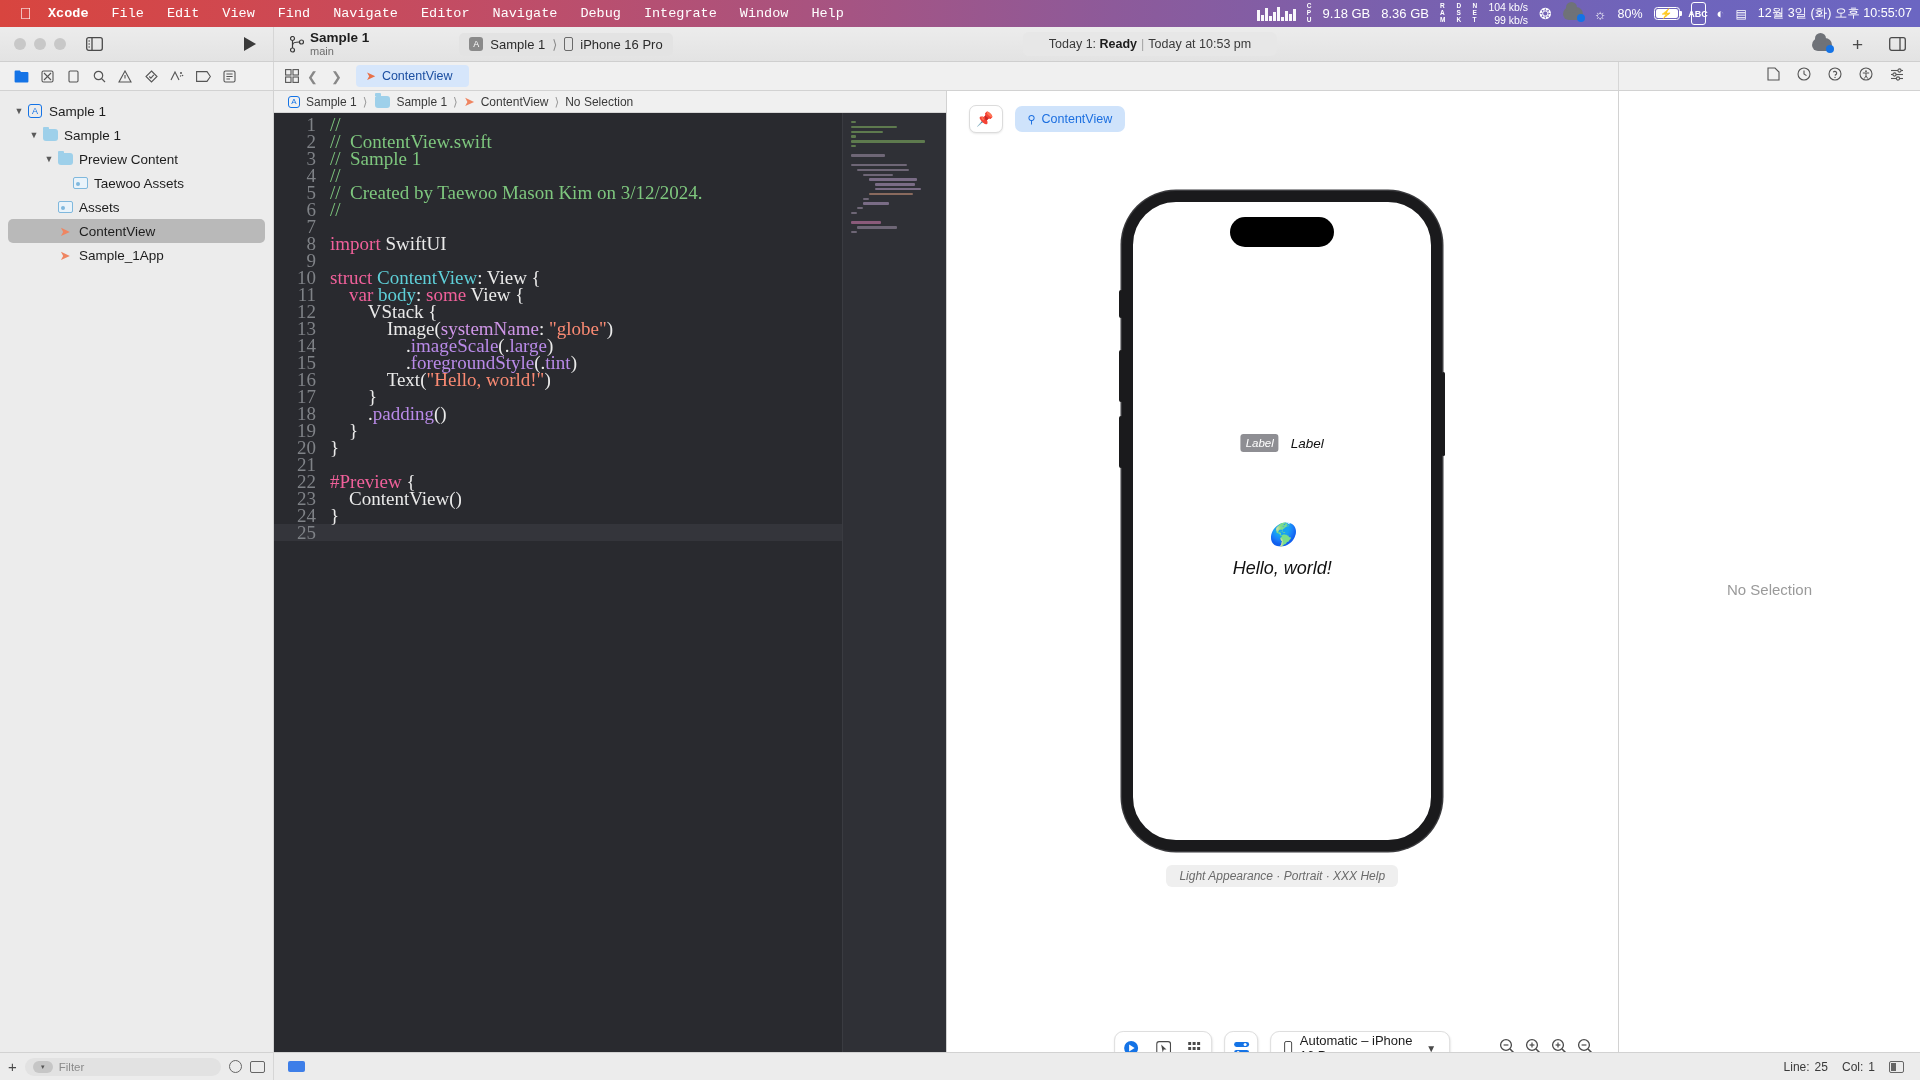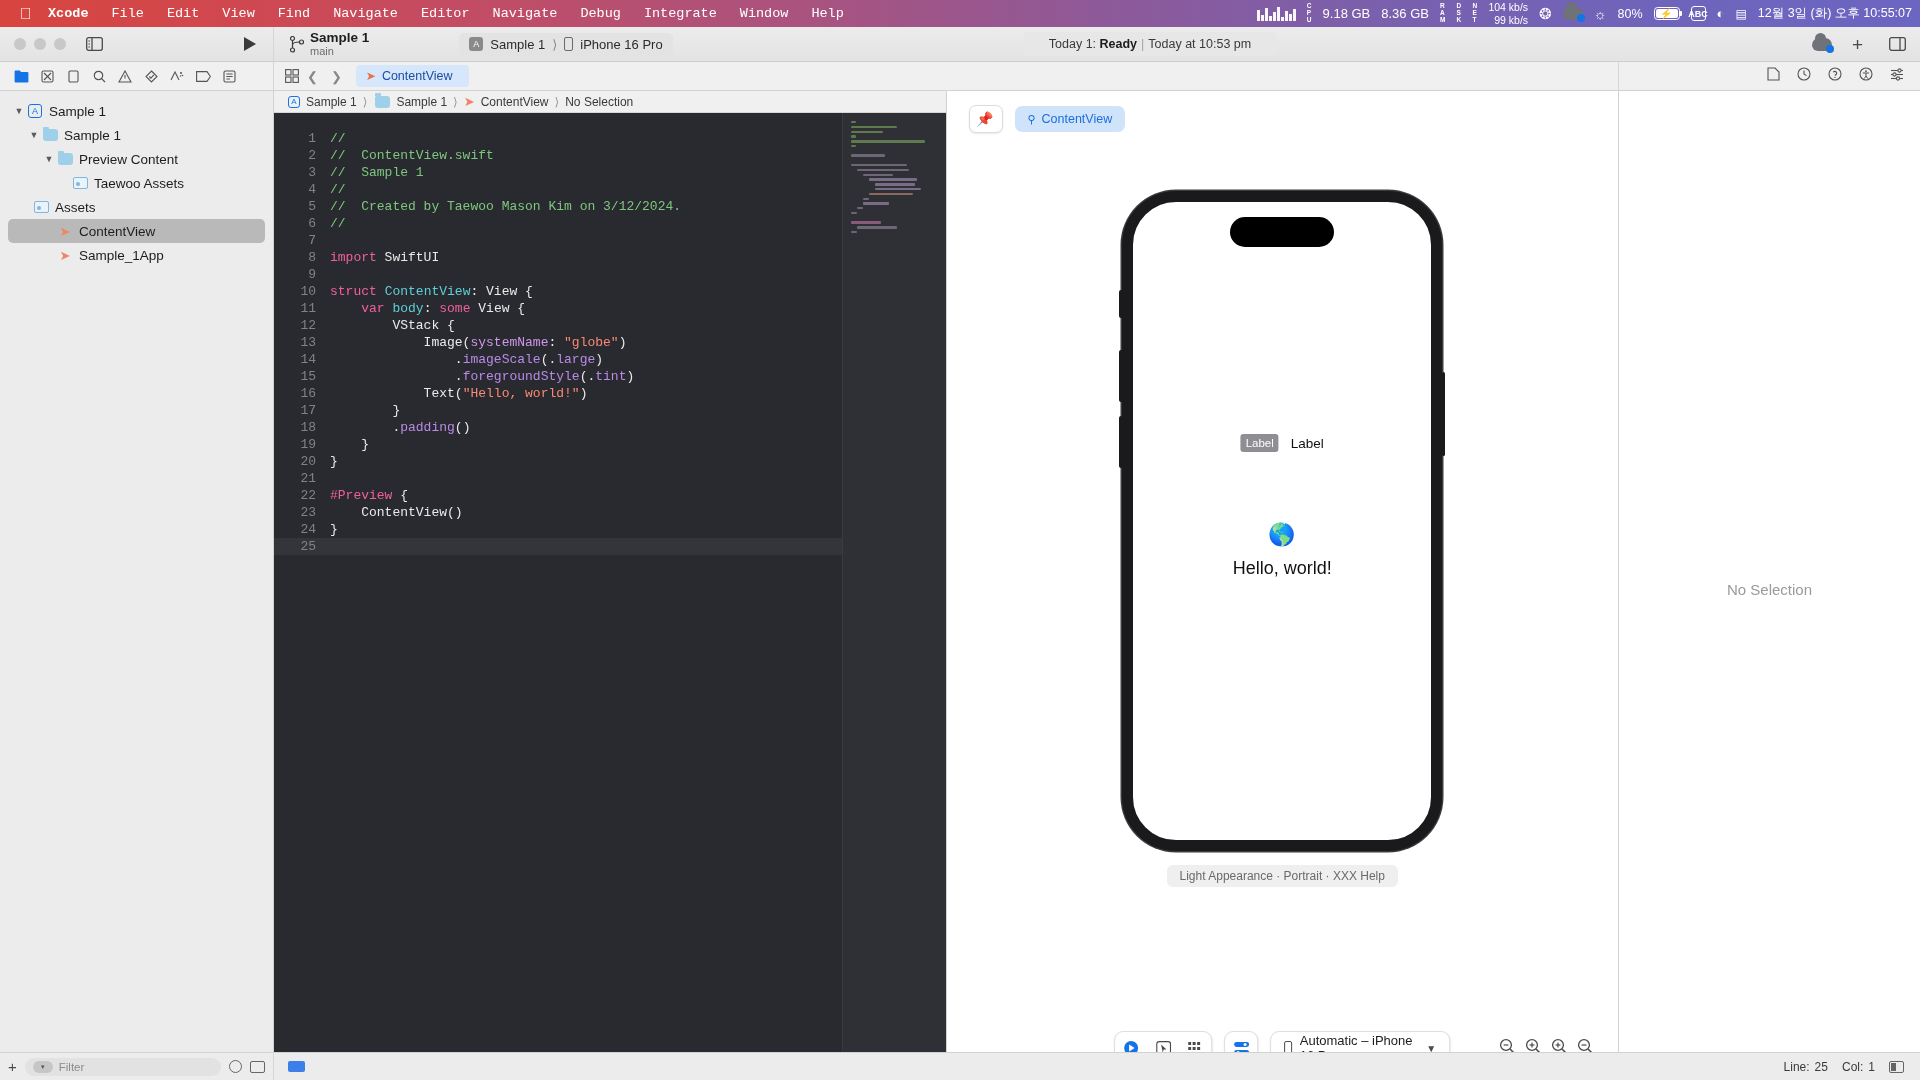--- a/index.html
+++ b/index.html
@@ -23,21 +23,21 @@
   .menu-right{ position:absolute; right:8px; top:0; height:27px; display:flex; align-items:center; gap:11px; font-size:12.5px;}
   .cpu-bars{ display:flex; align-items:flex-end; gap:1.5px; height:15px; }
   .cpu-bars i{ width:2.5px; background:rgba(255,255,255,.95); display:block; }
   .stacklabel{ display:flex; flex-direction:column; font-size:6.5px; line-height:1.05; font-weight:bold; letter-spacing:.2px;}
   .twoline{ display:flex; flex-direction:column; font-size:10.5px; line-height:1.18; text-align:right;}
   .menu-right .mem{ font-size:13px; }
   .battbox{ width:26px;height:13px;border:1.4px solid #fff;border-radius:3.5px;position:relative;display:flex;align-items:center;justify-content:center;}
   .battbox:after{content:"";position:absolute;right:-3.5px;width:2px;height:5px;background:#fff;border-radius:0 1px 1px 0;}
   .battfill{position:absolute;left:1px;top:1px;bottom:1px;width:22px;background:#fff;border-radius:2px;}
   .boltic{position:relative;z-index:2;color:#6b66c2;font-size:10px;line-height:1;}
-  .sq{ width:15px;height:15px;border:1.4px solid #fff;border-radius:3px;display:flex;align-items:center;justify-content:center;font-size:9px;font-weight:bold;}
+  .sq{ width:15px;height:23px;border:1.4px solid #fff;border-radius:3px;display:flex;align-items:center;justify-content:center;font-size:9px;font-weight:bold;}
 
   
   .toolbar{
     height:35px; display:flex; align-items:center;
     background:linear-gradient(#ececec,#e3e3e3);
     border-bottom:1px solid #cfcfcf; position:relative;
   }
   .tl-left{ width:274px; display:flex; align-items:center; padding-left:14px; gap:8px;
             border-right:1px solid #d6d6d6; height:100%;}
   .traffic{ display:flex; gap:8px; }
@@ -100,22 +100,22 @@
                background:#ececec;}
   .filter-field{ flex:1; height:18px; background:#e2e2e2; border-radius:9px; display:flex; align-items:center;
                  padding:0 8px; gap:6px; font-size:11.5px; color:#8a8a8a;}
   .fx{ width:20px;height:12px;background:#c6c6c6;border-radius:6px;display:flex;align-items:center;justify-content:center;
        font-size:7px;color:#555;}
 
   
   .editor-col{ flex:1; display:flex; flex-direction:column; min-width:0;}
   .editor-wrap{ flex:1; display:flex; background:#292a2f; position:relative; min-height:0;}
   .code-area{ flex:1; position:relative; overflow:hidden; background:#292a2f;}
-  pre.code{ font-family:Liberation Mono, monospace; font-size:13px; line-height:17px;
-            color:#e6e6e6; padding:17px 0 0 0; white-space:pre; }
+  pre.code{ font-family:Liberation Serif, serif; font-size:19px; line-height:17px;
+            color:#e6e6e6; padding:3px 0 0 0; white-space:pre; }
   .ln{ display:inline-block; width:42px; text-align:right; color:#7f8287; margin-right:14px; user-select:none;}
   .cl-comment{ color:#7ec77e; }
   .cl-kw{ color:#f0609a; }
   .cl-type{ color:#5ecfd8; }
   .cl-str{ color:#fa8a73; }
   .cl-fn{ color:#b98ae8; }
   .cl-prop{ color:#cf96e8; }
   .cl-plain{ color:#eaeaea; }
   .cl-attr{ color:#f0609a; }
   .curline{ background:#34353b; display:block; }
@@ -124,21 +124,21 @@
 
   
   .canvas{ flex:1; background:#ffffff; display:flex; flex-direction:column; position:relative; min-width:0;
            border-left:1px solid #d2d2d2;}
   .canvas-top{ padding:14px 0 0 22px; display:flex; align-items:center; gap:12px;}
   .pinbtn{ width:34px;height:28px;border:1px solid #dcdcdc;border-radius:7px;background:#fff;
            display:flex;align-items:center;justify-content:center;color:#1c1c1c;font-size:14px;
            box-shadow:0 1px 2px rgba(0,0,0,.09);}
   .previewchip{ background:#cfe3fb;border-radius:7px;padding:6px 13px;display:flex;align-items:center;gap:6px;
                 font-size:12.5px;color:#1c6fe0;}
-  .phone-wrap{ flex:1; display:flex; flex-direction:column; align-items:center; justify-content:flex-start; padding-top:58px;}
+  .phone-wrap{ flex:1; display:flex; flex-direction:column; align-items:center; justify-content:flex-start; padding-top:58px;font-style:italic;}
   .phone{ width:320px;height:660px;border:11px solid #1a1a1c;border-radius:54px;background:#fff;position:relative;
           box-shadow:0 0 0 1.5px #3b3b3e;}
   .notch{ position:absolute; top:15px; left:50%; transform:translateX(-50%); width:104px;height:30px;
           background:#000; border-radius:18px;}
   .sidebtn{ position:absolute; background:#1a1a1c; border-radius:2px;}
   .sb1{ left:-14px; top:88px; width:3.5px;height:28px;}
   .sb2{ left:-14px; top:148px; width:3.5px;height:52px;}
   .sb3{ left:-14px; top:214px; width:3.5px;height:52px;}
   .sb4{ right:-14px; top:170px; width:3.5px;height:84px;}
   .label-row{ position:absolute; top:232px; left:50%; transform:translateX(-50%);
@@ -457,21 +457,21 @@
         <span>Preview Content</span>
       </div>
 
       <div class="nav-row" style="padding-left:71px;">
         <span class="nicon">
             <span class="ic-assets"></span>
           </span>
         <span>Taewoo Assets</span>
       </div>
 
-      <div class="nav-row" style="padding-left:32px;">
+      <div class="nav-row" style="padding-left:56px;">
         <span class="nicon">
             <span class="ic-assets"></span>
           </span>
         <span>Assets</span>
       </div>
 
       <div class="nav-row sel" style="padding-left:48px;">
         <span class="nicon">
             <span class="ic-swift">➤</span>
           </span>

